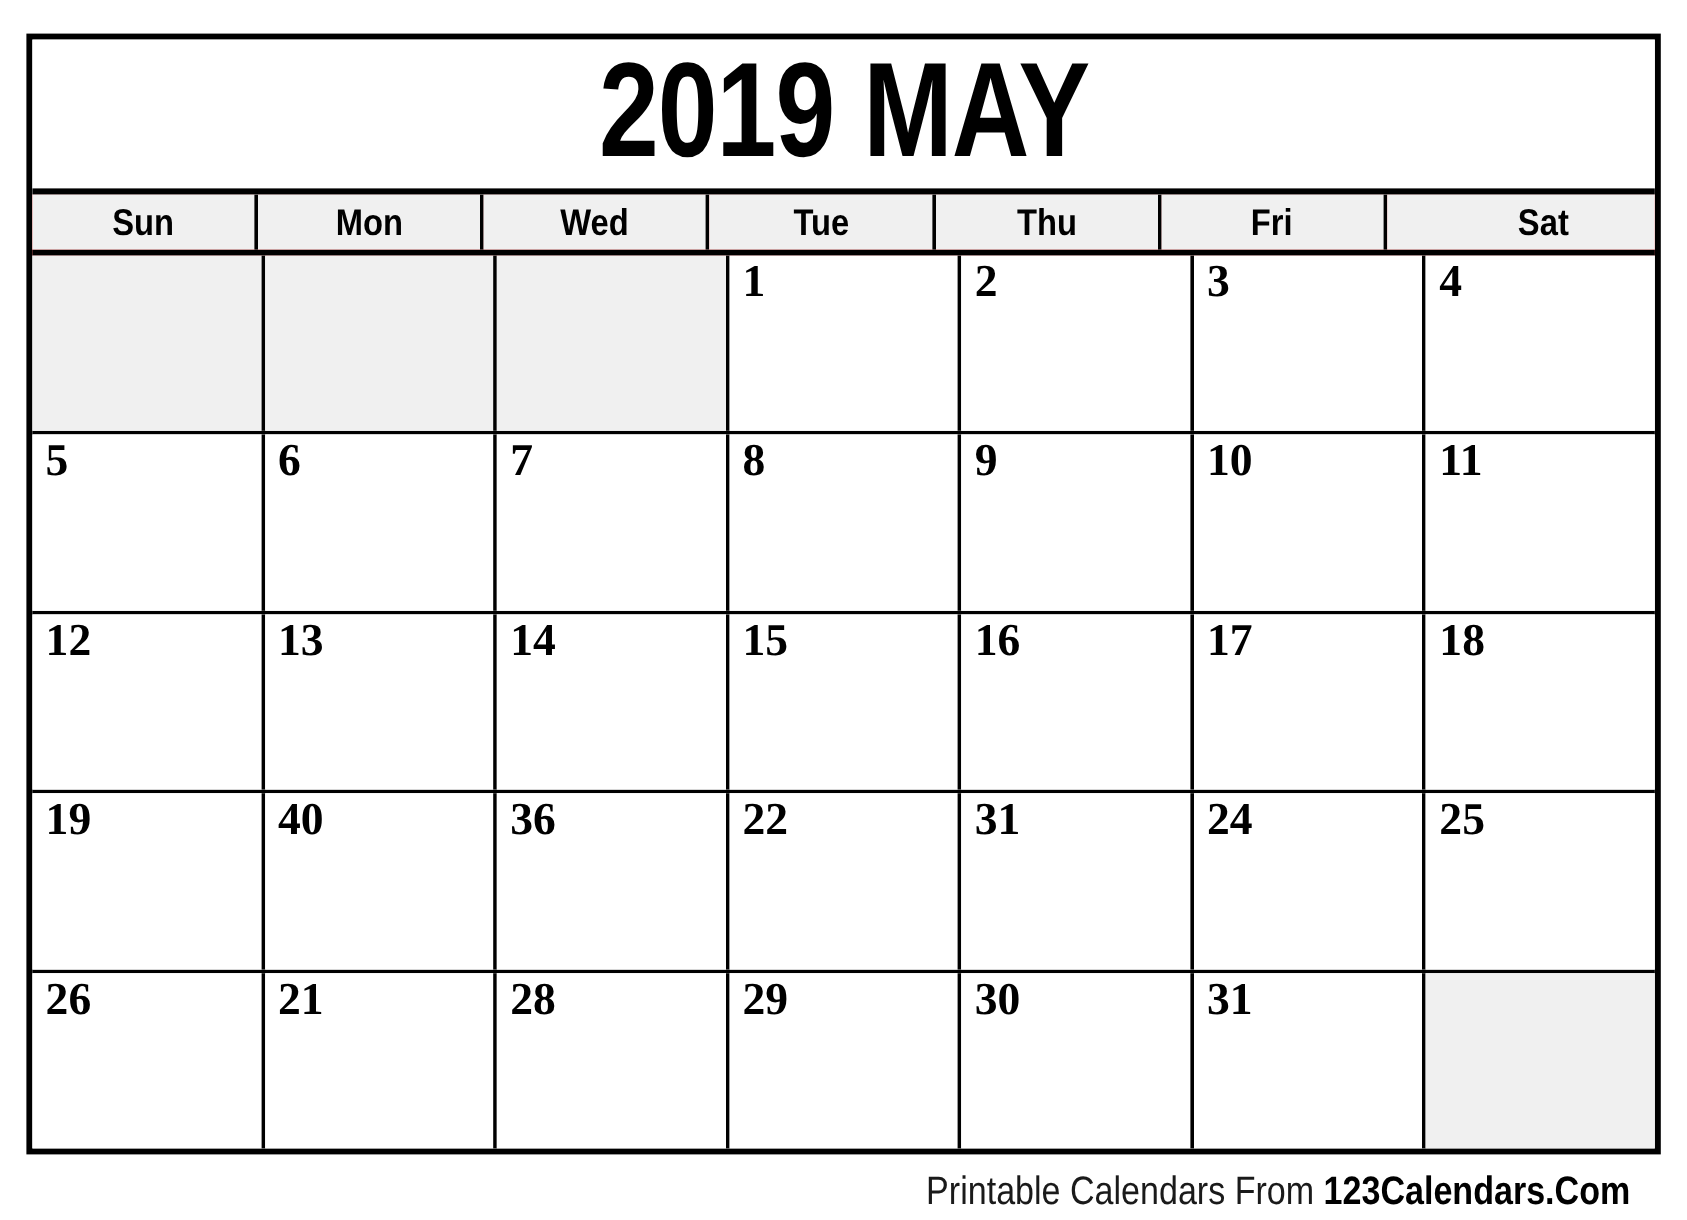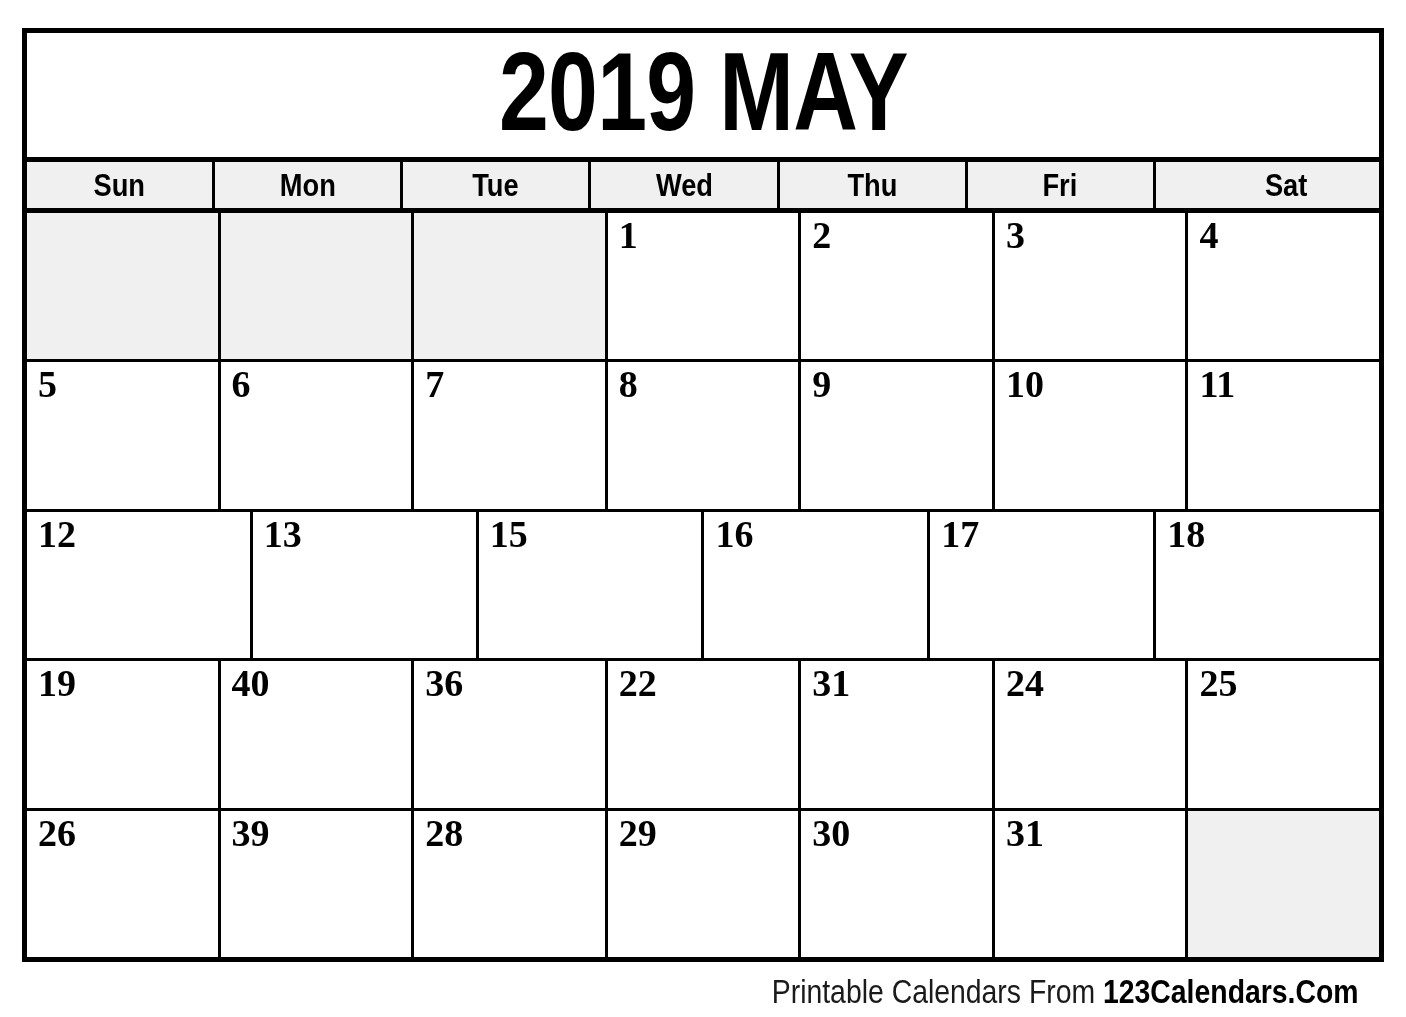--- a/index.html
+++ b/index.html
@@ -158,24 +158,24 @@
     </div>
 
     <div id="weekday-row">
       <div class="weekday-cell">
         <span class="weekday-label">Sun</span>
       </div>
       <div class="weekday-cell">
         <span class="weekday-label">Mon</span>
       </div>
       <div class="weekday-cell">
+        <span class="weekday-label">Wed</span>
+      </div>
+      <div class="weekday-cell">
         <span class="weekday-label">Tue</span>
-      </div>
-      <div class="weekday-cell">
-        <span class="weekday-label">Wed</span>
       </div>
       <div class="weekday-cell">
         <span class="weekday-label">Thu</span>
       </div>
       <div class="weekday-cell">
         <span class="weekday-label">Fri</span>
       </div>
       <div class="weekday-cell">
         <span class="weekday-label">Sat</span>
       </div>
@@ -232,20 +232,23 @@
       </div>
 
       <div class="week-row">
         <div class="day-cell">
             <span class="day-number">12</span>
           </div>
         <div class="day-cell">
             <span class="day-number">13</span>
           </div>
         <div class="day-cell">
+            <span class="day-number">14</span>
+          </div>
+        <div class="day-cell">
             <span class="day-number">15</span>
           </div>
         <div class="day-cell">
             <span class="day-number">16</span>
           </div>
         <div class="day-cell">
             <span class="day-number">17</span>
           </div>
         <div class="day-cell">
             <span class="day-number">18</span>
@@ -274,21 +277,21 @@
         <div class="day-cell">
             <span class="day-number">25</span>
           </div>
       </div>
 
       <div class="week-row">
         <div class="day-cell">
             <span class="day-number">26</span>
           </div>
         <div class="day-cell">
-            <span class="day-number">39</span>
+            <span class="day-number">21</span>
           </div>
         <div class="day-cell">
             <span class="day-number">28</span>
           </div>
         <div class="day-cell">
             <span class="day-number">29</span>
           </div>
         <div class="day-cell">
             <span class="day-number">30</span>
           </div>

